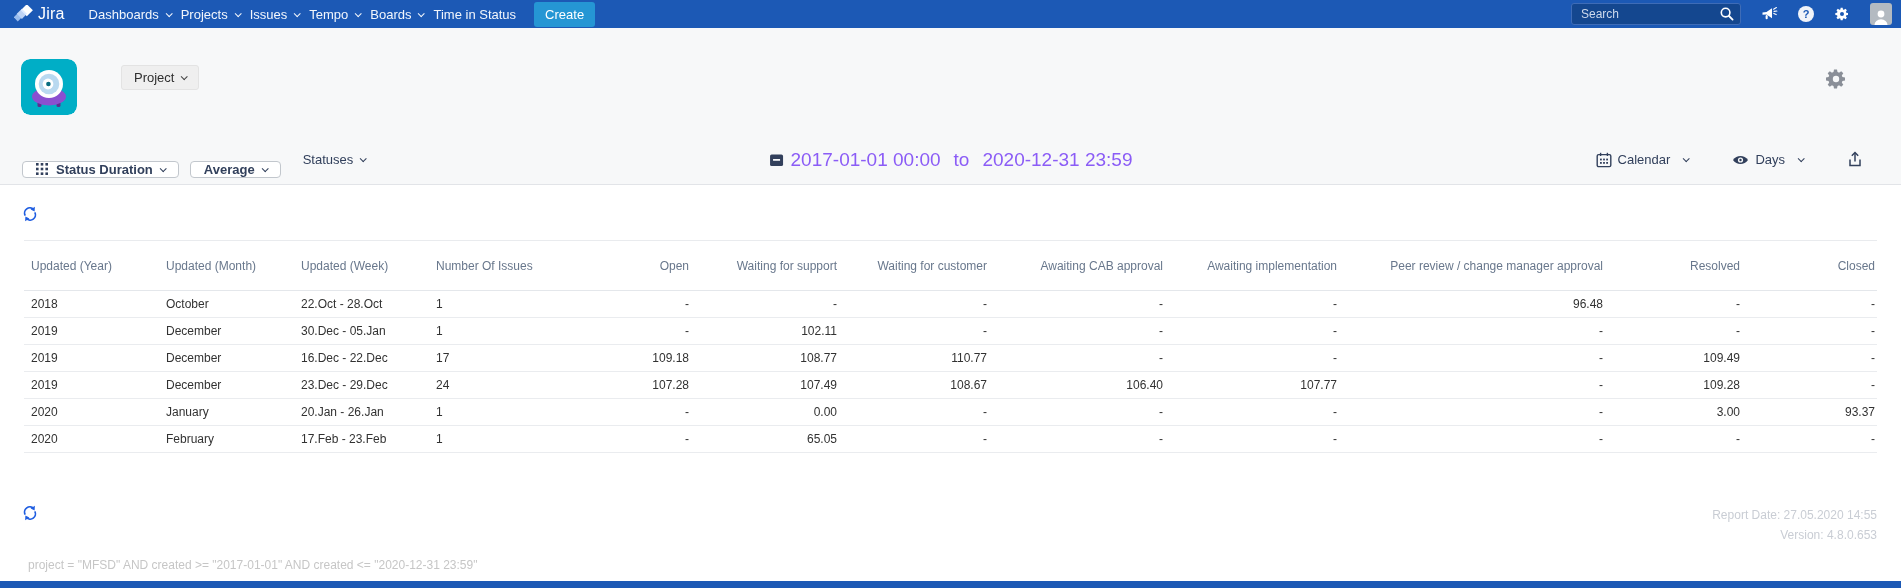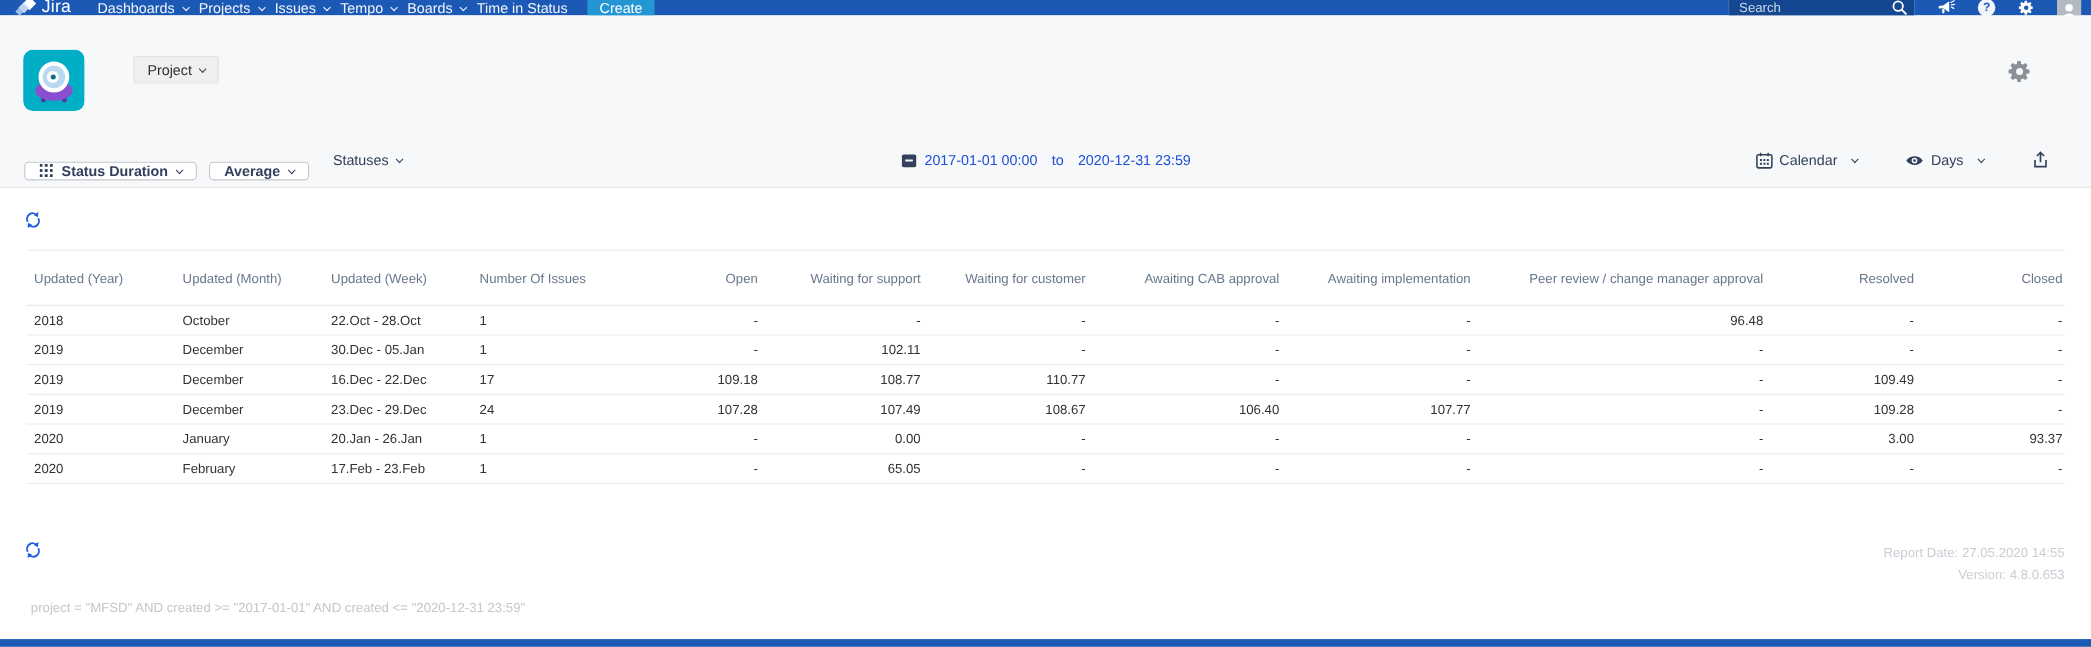--- a/index.html
+++ b/index.html
@@ -1,20 +1,20 @@
 <!DOCTYPE html>
 <html><head>
 <meta charset="utf-8">
 <style>
   * { margin:0; padding:0; box-sizing:border-box; }
   html,body { width:1901px; height:588px; overflow:hidden; background:#fff;
     font-family:"Liberation Sans","DejaVu Sans",sans-serif; }
 
   
-  .navbar { height:14px; background:#1c59b5; display:flex; align-items:center;
+  .navbar { height:28px; background:#1c59b5; display:flex; align-items:center;
     padding:0 9px 0 14px; color:#fff; }
   .logo { display:flex; align-items:center; gap:5px; margin-right:24px; }
   .logo-text { font-size:16px; font-weight:500; color:#fff; letter-spacing:.2px; }
   .nav-items { display:flex; align-items:flex-end; gap:10px; }
   .nav-item { font-size:13px; color:#f2f6fc; cursor:pointer; display:flex; align-items:center; white-space:nowrap; }
   .chev { display:inline-block; width:5px; height:5px; border-right:1.6px solid currentColor;
     border-bottom:1.6px solid currentColor; transform:rotate(45deg) translateY(-1px); margin-left:7px; }
   .create-btn { margin-left:18px; background:#2596d4; color:#fff; font-size:13px; font-weight:500;
     border:none; border-radius:3px; padding:5px 11px; cursor:pointer; }
   .nav-right { margin-left:auto; display:flex; align-items:center; gap:20px; }
@@ -43,21 +43,21 @@
   .settings-gear { position:absolute; top:39px; right:53px; cursor:pointer; }
 
   .toolbar { position:relative; display:flex; align-items:center; margin-top:30px; padding:0 38px 0 22px; height:29px; }
   .tb { color:#32405c; font-size:13px; display:flex; align-items:center; }
   .tb .chev { border-color:#32405c; }
   .tbtn { background:#fff; border:1px solid #c2c7cd; border-radius:4px; height:17px;
     padding:0 13px; font-weight:bold; cursor:pointer;margin-top:19px; }
   .tbtn + .tbtn { margin-left:11px; }
   .statuses { margin-left:22px; cursor:pointer; }
   .date-range { position:absolute; left:50%; top:0; height:29px; transform:translateX(-50%);
-    display:flex; align-items:center; gap:7px; color:#1d4ed8; font-size:13px; white-space:nowrap; }
+    display:flex; align-items:center; gap:7px; color:#8b5cf6; font-size:19px; white-space:nowrap; }
   .date-to { margin:0 6px; }
   .tb-right { margin-left:auto; display:flex; align-items:center; gap:44px; }
   .tb-right .tb { cursor:pointer; gap:6px; }
 
   
   .content { background:#fff; position:relative; }
   .refresh-top { margin:21px 0 0 22px; display:inline-block; cursor:pointer; }
   table { border-collapse:collapse; table-layout:fixed; width:1853px; margin:14px 24px 0 24px;
     border-top:1px solid #e9ebee; }
   th { font-weight:400; color:#68778c; font-size:12px; height:50px; border-bottom:1px solid #e4e7eb;

